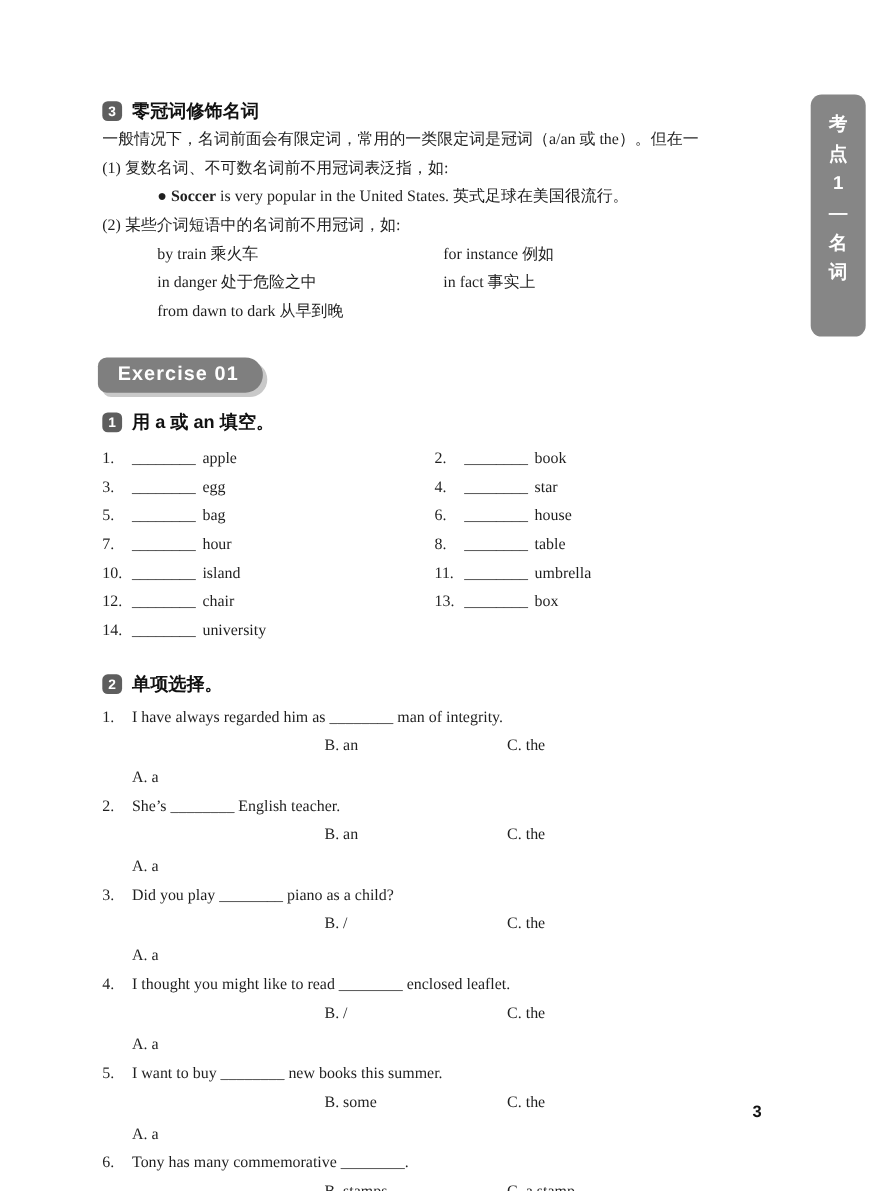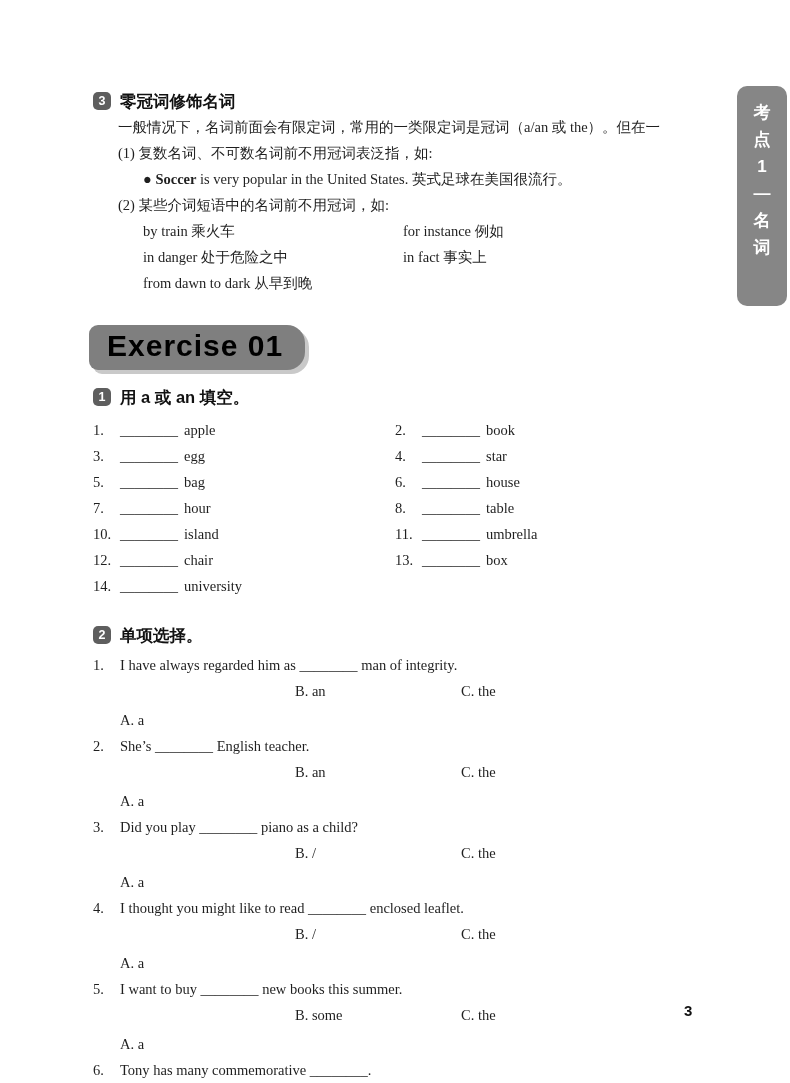--- a/index.html
+++ b/index.html
@@ -38,39 +38,39 @@
     font-family:"Liberation Sans","DejaVu Sans",sans-serif;
     font-weight:bold; font-size:16.5px; color:#111;
   }
   .num-badge {
     display:inline-block; width:18px; height:18px; line-height:18px;
     background:#5e5e5e; color:#fff; border-radius:5px;
     font-family:"Liberation Sans","DejaVu Sans",sans-serif;
     font-size:12.5px; font-weight:bold; text-align:center;
     margin-right:9px; flex:0 0 auto;
   }
-  .indent1 { margin-left:25px; }
+  .indent1 { }
   .indent2 { margin-left:50px; }
 
   .phrase-grid { margin-left:50px; }
   .phrase-row { display:flex; line-height:26px; }
   .phrase-left { width:260px; }
 
   
   .ex-wrap {
     display:inline-block; margin-top:33px; margin-left:0;
     background:#c9c9c9; border-radius:9px 18px 18px 9px;
   }
   .ex-badge {
     display:inline-block; transform:translate(-4px,-4px);
-    background:#7f7f7f; color:#000000;
+    background:#7f7f7f; color:#ffffff;
     border-radius:9px 18px 18px 9px;
     padding:4px 22px 7px 18px;
     font-family:"Liberation Sans","DejaVu Sans",sans-serif;
-    font-weight:bold; font-size:30px; letter-spacing:1px;
+    font-weight:bold; font-size:18px; letter-spacing:1px;
   }
 
   .part-head { margin-top:10px; }
   .part-head-2 { margin-top:23px; }
 
   
   .fill-grid {
     margin-top:7px;
     display:grid; grid-template-columns:302px 1fr;
   }

